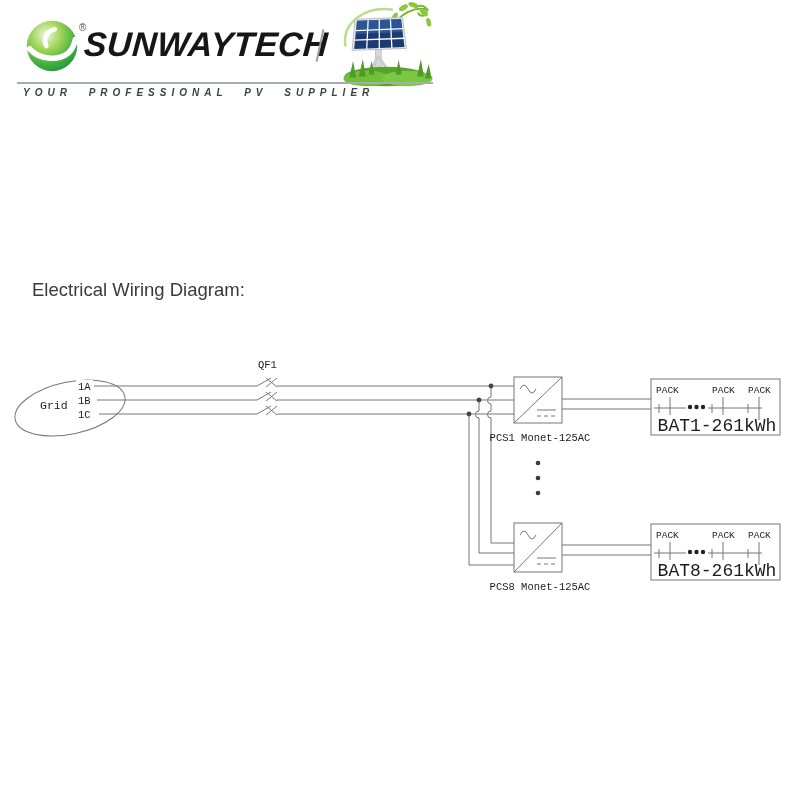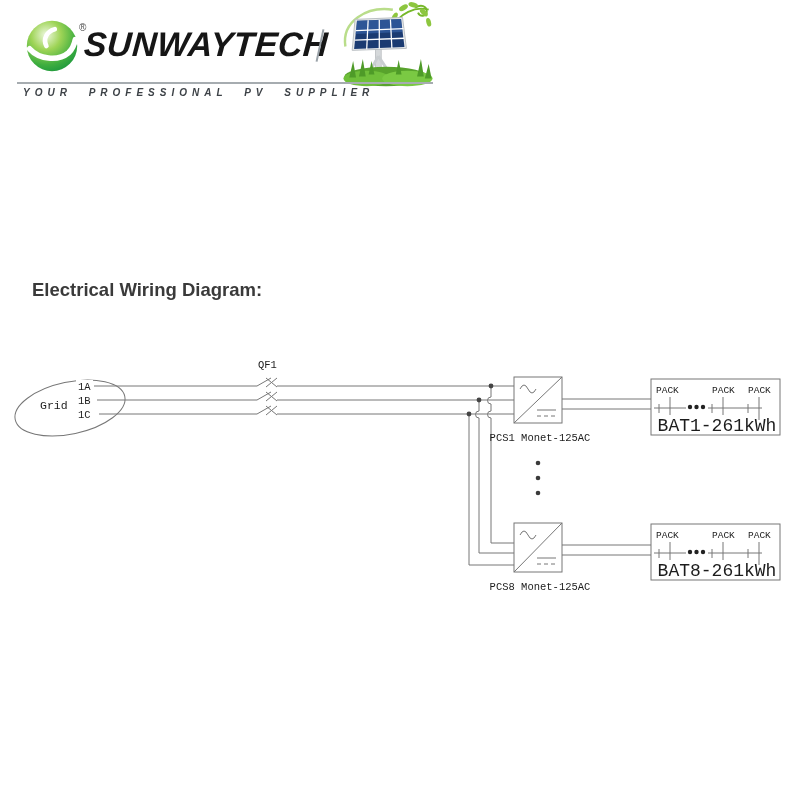--- a/index.html
+++ b/index.html
@@ -11,21 +11,21 @@
   .brand-name{position:absolute;left:84px;top:24px;height:40px;line-height:40px;
       font-size:34px;font-weight:bold;font-style:italic;color:#161616;
       letter-spacing:.5px;transform:skewX(-4deg);}
   .header-divider{position:absolute;left:319px;top:29px;width:2px;height:33px;
       background:#9aa2a8;transform:rotate(12deg);}
   .panel-art{position:absolute;left:338px;top:0px;width:100px;height:92px;}
   .header-rule{position:absolute;left:17px;top:82px;width:416px;height:2px;background:#a6acb0;}
   .tagline{position:absolute;left:23px;top:87px;width:420px;font-size:10px;font-weight:bold;
       font-style:italic;color:#3d4247;letter-spacing:5px;word-spacing:9px;white-space:nowrap;}
   
-  .page-title{position:absolute;left:32px;top:264px;font-size:18.5px;color:#3a3a3a;font-weight:bold;}
+  .page-title{position:absolute;left:32px;top:264px;font-size:18.5px;color:#3a3a3a;font-weight:normal;}
   
   .diagram-svg{position:absolute;left:0;top:0;width:800px;height:800px;}
   .dtext{font-family:"Liberation Mono","DejaVu Sans Mono",monospace;fill:#1c1c1c;stroke:none;}
 </style>
 </head>
 <body>
 
 <div class="page">
 
   <svg class="logo-sphere" viewBox="0 0 60 60">

